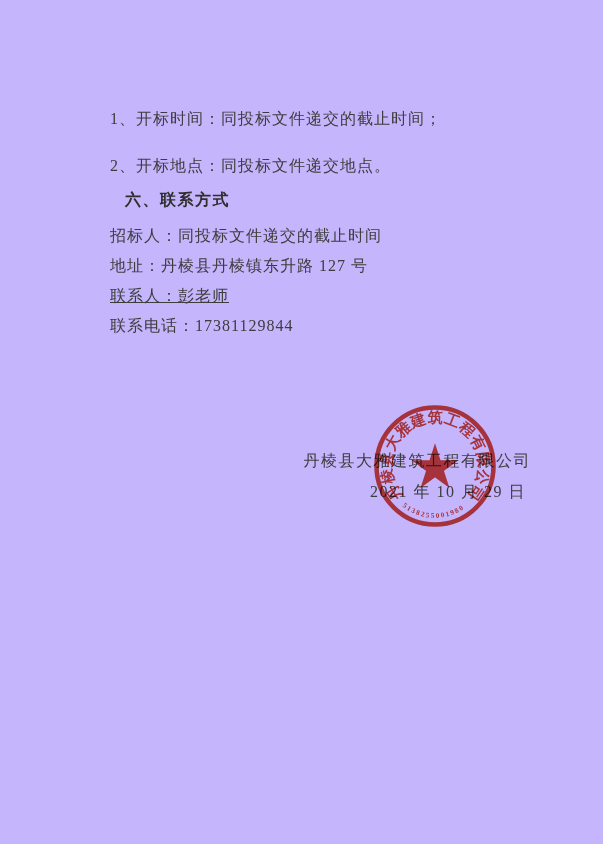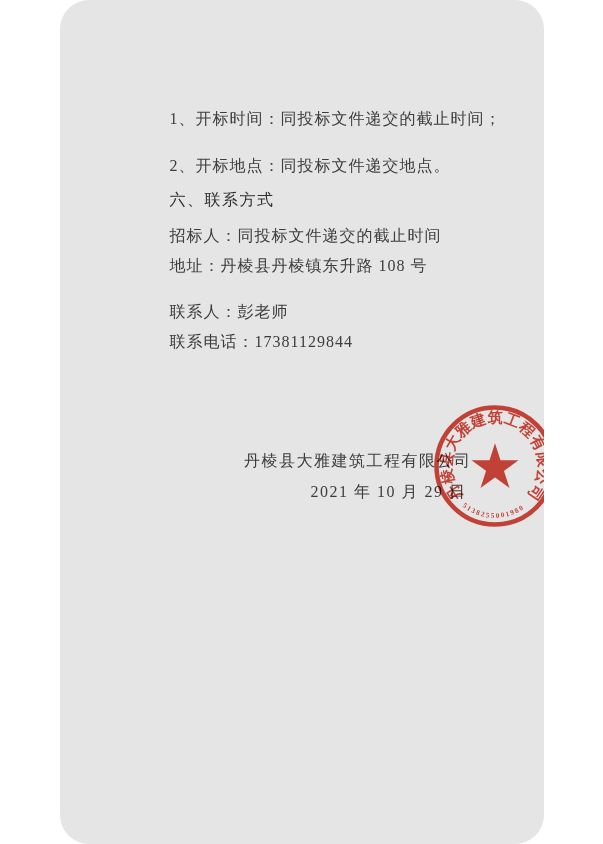--- a/index.html
+++ b/index.html
@@ -1,46 +1,46 @@
 <!DOCTYPE html>
 <html><head>
 <meta charset="utf-8">
 <style>
   * { margin: 0; padding: 0; box-sizing: border-box; }
   html, body { background: #ffffff; }
   .page {
     position: relative;
-    width: 484px;
+    width: 603px;
     height: 844px;
     margin: 0 auto;
-    background: #e5e5e5;
+    background: #c4b5fd;
     overflow: hidden;
     font-family: "Liberation Serif", "DejaVu Serif", serif;
     color: #3d3d3d;
-    border-radius: 29px;
   }
   .doc-line {
     position: absolute;
     left: 110px;
     font-size: 16px;
     letter-spacing: 1px;
     white-space: nowrap;
   }
   .numbered-1 { top: 109px; }
   .numbered-2 { top: 156px; }
   .section-heading {
     top: 190px;
-    font-weight: normal;
+    font-weight: bold;
     color: #2f2f2f;
     letter-spacing: 1.5px;
+    margin-left: 15px;
   }
   .contact-1 { top: 226px; }
   .contact-2 { top: 256px; }
-  .contact-3 { top: 302px; }
-  .contact-4 { top: 332px; }
+  .contact-3 { top: 286px; text-decoration: underline; }
+  .contact-4 { top: 316px; }
   .sig-line {
     position: absolute;
     font-size: 16px;
     letter-spacing: 1.5px;
     white-space: nowrap;
     text-align: right;
   }
   .sig-company { top: 451px; right: 72px; }
   .sig-date { top: 482px; right: 77px; }
   .seal {
@@ -65,21 +65,21 @@
 <div class="page">
 
   <div class="doc-line numbered-1">1、开标时间：同投标文件递交的截止时间；</div>
 
   <div class="doc-line numbered-2">2、开标地点：同投标文件递交地点。</div>
 
   <div class="doc-line section-heading">六、联系方式</div>
 
   <div class="doc-line contact-1">招标人：同投标文件递交的截止时间</div>
 
-  <div class="doc-line contact-2">地址：丹棱县丹棱镇东升路 108 号</div>
+  <div class="doc-line contact-2">地址：丹棱县丹棱镇东升路 127 号</div>
 
   <div class="doc-line contact-3">联系人：彭老师</div>
 
   <div class="doc-line contact-4">联系电话：17381129844</div>
 
   <div class="sig-line sig-company">丹棱县大雅建筑工程有限公司</div>
 
   <div class="sig-line sig-date">2021 年 10 月 29 日</div>
 
   <div class="seal">

